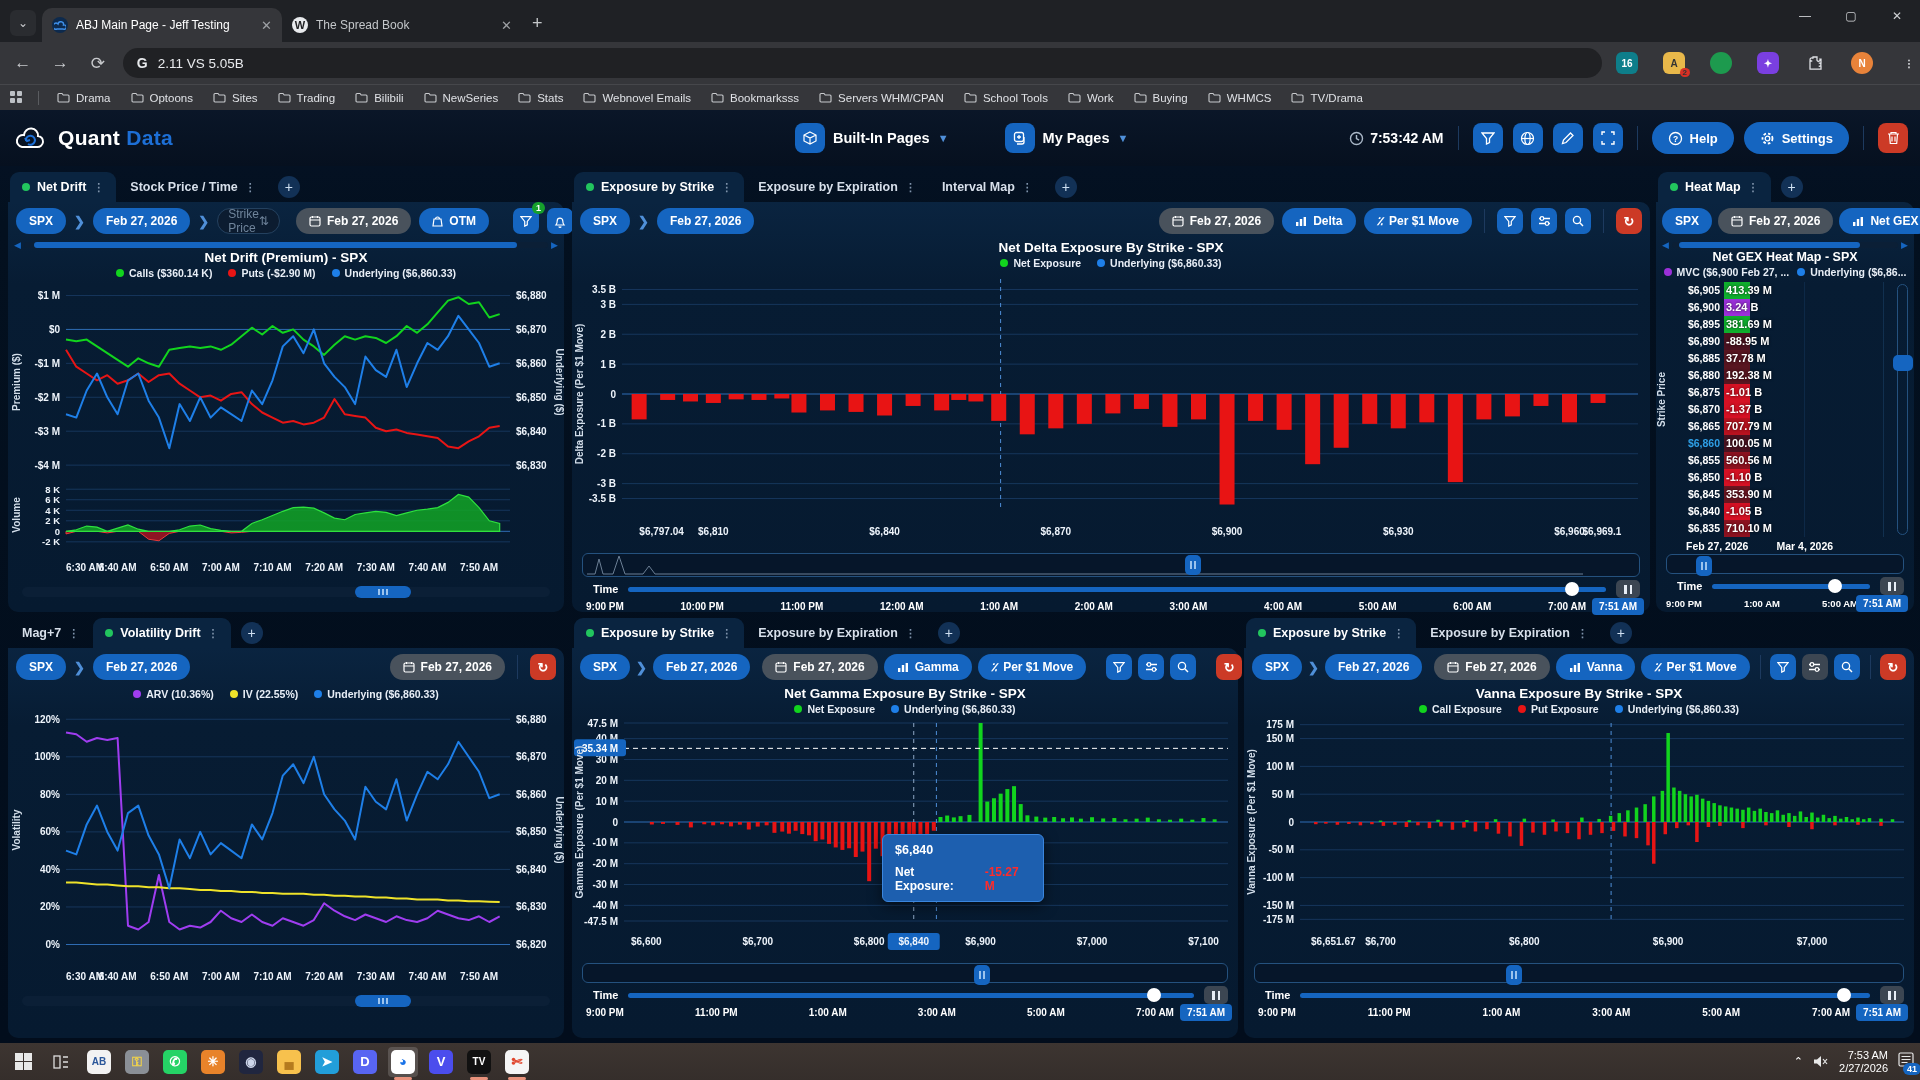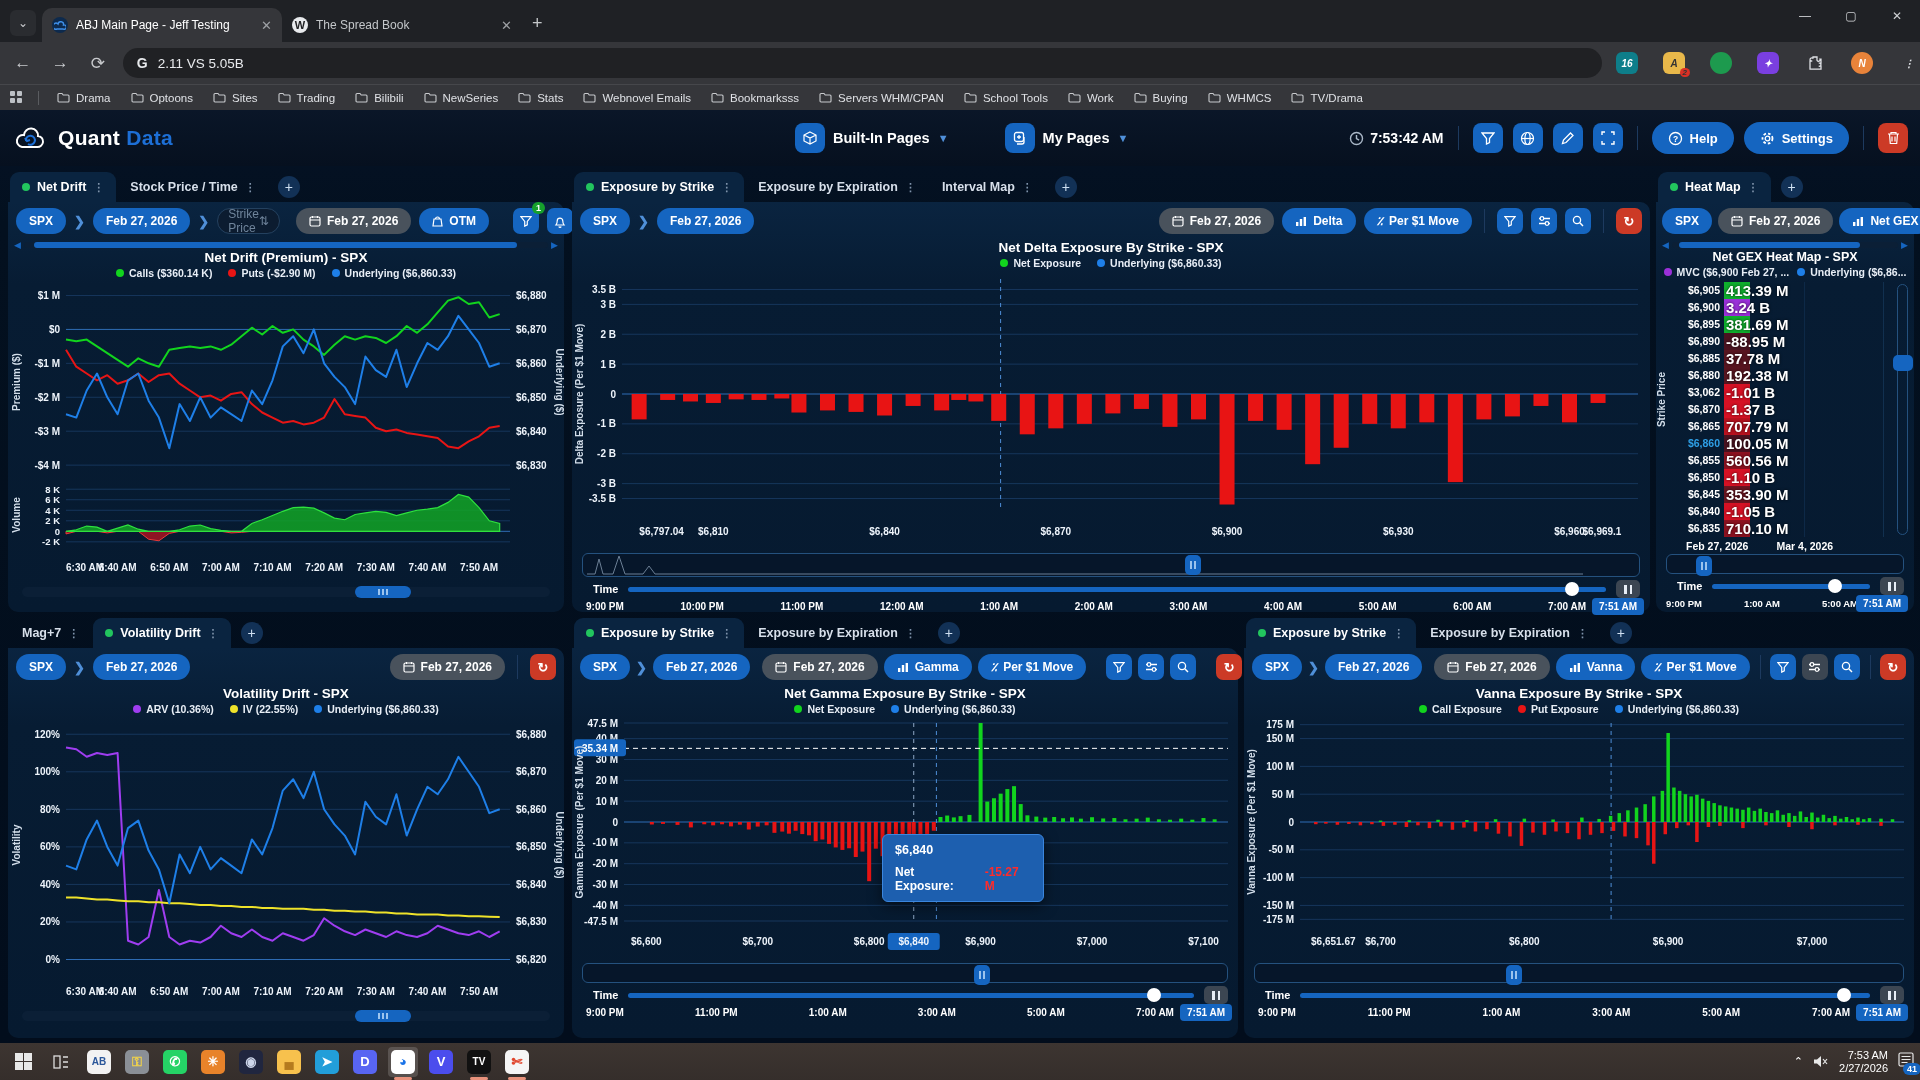--- a/index.html
+++ b/index.html
@@ -16,21 +16,21 @@
   .btab .x { color:#9ea1a5; font-size:13px; }
   .newtab { color:#c4c7ca; font-size:18px; margin:0 0 8px 10px; }
   #wincontrols { position:absolute; right:0; top:0; height:32px; display:flex; }
   #wincontrols div { width:46px; height:32px; display:flex; align-items:center; justify-content:center; color:#cfd1d4; font-size:12px; }
 
   #btoolbar { position:absolute; left:0; top:42px; width:1920px; height:42px; background:#35363a; display:flex; align-items:center; }
   .navbtn { width:30px; height:30px; display:flex; align-items:center; justify-content:center; color:#c8cacd; font-size:17px; margin-left:8px; }
   #omnibox { margin-left:10px; width:1500px; height:30px; border-radius:15px; background:#202124; display:flex; align-items:center; padding:0 14px; gap:10px; }
   #omnibox .g { color:#e8eaed; font-weight:bold; font-size:14px; }
   #omnibox .url { color:#e8eaed; font-size:13.5px; }
-  #extarea { display:flex; align-items:flex-start; gap:25px; margin-left:14px;font-style:italic; }
+  #extarea { display:flex; align-items:flex-start; gap:25px; margin-left:14px; }
   .ext { width:22px; height:22px; border-radius:6px; display:flex; align-items:center; justify-content:center; font-size:10px; font-weight:bold; color:#fff; position:relative; }
   .ext .bdg { position:absolute; right:-5px; bottom:-3px; background:#d93025; border-radius:7px; font-size:8px; padding:0 3px; }
 
   #bookmarks { position:absolute; left:0; top:84px; width:1920px; height:26px; background:#35363a; border-top:1px solid #46474b; display:flex; align-items:center; gap:4px; padding:0 10px; }
   .bm { display:flex; align-items:center; gap:6px; color:#dfe1e5; font-size:11.5px; padding:3px 8px; border-radius:6px; white-space:nowrap; }
   .appsgrid { width:14px; height:14px; display:grid; grid-template-columns:5px 5px; grid-template-rows:5px 5px; gap:2px; margin-right:4px; }
   .appsgrid i { background:#bdc1c6; border-radius:1px; }
   .bmdiv { width:1px; height:14px; background:#5a5c60; margin:0 6px; }
 
   
@@ -93,21 +93,21 @@
   .bslider { margin:2px 14px; height:10px; border-radius:5px; background:#0b1f36; position:relative; }
   .bslider .bh { position:absolute; top:-1px; width:56px; height:12px; border-radius:6px; background:#1565c0; display:flex; align-items:center; justify-content:center; gap:2px; }
   .bslider .bh i { width:2px; height:6px; background:#9cc4ee; }
 
   
   .hm-area { position:relative; margin-top:2px; }
   .hm-row { position:relative; height:17px; }
   .hm-strike { position:absolute; left:0; width:64px; text-align:right; color:#fff; font-size:10.5px; font-weight:bold; line-height:17px; }
   .hm-strike.u { color:#2e9fe6; }
   .hm-cell { position:absolute; left:68px; width:26px; top:0; height:17px; }
-  .hm-val { position:absolute; left:70px; color:#fff; font-size:15px; font-weight:bold; line-height:17px; text-shadow:0 0 3px rgba(0,0,0,.8); white-space:nowrap; }
+  .hm-val { position:absolute; left:70px; color:#fff; font-size:11px; font-weight:bold; line-height:17px; text-shadow:0 0 3px rgba(0,0,0,.8); white-space:nowrap; }
   .hm-grid { position:absolute; left:68px; top:0; bottom:0; width:160px; border-left:1px solid #11304f; border-right:1px solid #11304f; }
   .hm-grid i { position:absolute; left:50%; top:0; bottom:0; width:1px; background:#0d2947; }
   .hm-xlabels { display:flex; padding-left:30px; gap:28px; color:#fff; font-size:10.5px; font-weight:bold; margin-top:3px; }
   .hm-vslider { position:absolute; right:6px; top:2px; width:11px; border:1px solid #24517e; border-radius:6px; }
   .hm-vhandle { position:absolute; left:-5px; width:20px; height:16px; background:#1565c0; border-radius:5px; }
   .rotlab { position:absolute; color:#d3deea; font-size:10px; font-weight:bold; writing-mode:vertical-rl; transform:rotate(180deg); }
 
   .tooltip { position:absolute; background:#1d5faf; border:1px solid #3b86dd; border-radius:6px; padding:8px 12px; box-shadow:0 4px 14px rgba(0,0,0,.5); z-index:5; }
   .tooltip .ts { color:#fff; font-weight:bold; font-size:12.5px; }
   .tooltip .tr2 { margin-top:8px; display:flex; gap:10px; font-size:12px; font-weight:bold; }
@@ -758,21 +758,21 @@
             <span class="hm-strike">$6,885</span>
             <div class="hm-cell" style="background:#581520"></div>
             <span class="hm-val">37.78 M</span>
           </div>
           <div class="hm-row">
             <span class="hm-strike">$6,880</span>
             <div class="hm-cell" style="background:#581520"></div>
             <span class="hm-val">192.38 M</span>
           </div>
           <div class="hm-row">
-            <span class="hm-strike">$3,062</span>
+            <span class="hm-strike">$6,875</span>
             <div class="hm-cell" style="background:#d51124"></div>
             <span class="hm-val">-1.01 B</span>
           </div>
           <div class="hm-row">
             <span class="hm-strike">$6,870</span>
             <div class="hm-cell" style="background:#d51124"></div>
             <span class="hm-val">-1.37 B</span>
           </div>
           <div class="hm-row">
             <span class="hm-strike">$6,865</span>
@@ -868,21 +868,20 @@
               <rect x="1" y="2" width="10" height="9" rx="1.5" fill="none" stroke="#fff" stroke-width="1.2"></rect>
               <path d="M1 5 h10 M3.5 1 v2 M8.5 1 v2" stroke="#fff" stroke-width="1.2"></path>
             </svg>
             <span>Feb 27, 2026</span>
           </div>
         <div class="vdiv"></div>
         <div class="iconbtn red">
             <span style="color:#fff;font-size:13px;font-weight:bold;">↻</span>
           </div>
       </div>
-      <div class="ctitle">Volatility Drift - SPX</div>
       <div class="clegend" id="legend-volatility">
           <span class="li">
             <span class="ld" style="background:#9f3df0"></span>
             <span>ARV (10.36%)</span>
           </span>
           <span class="li">
             <span class="ld" style="background:#efe32a"></span>
             <span>IV (22.55%)</span>
           </span>
           <span class="li">

